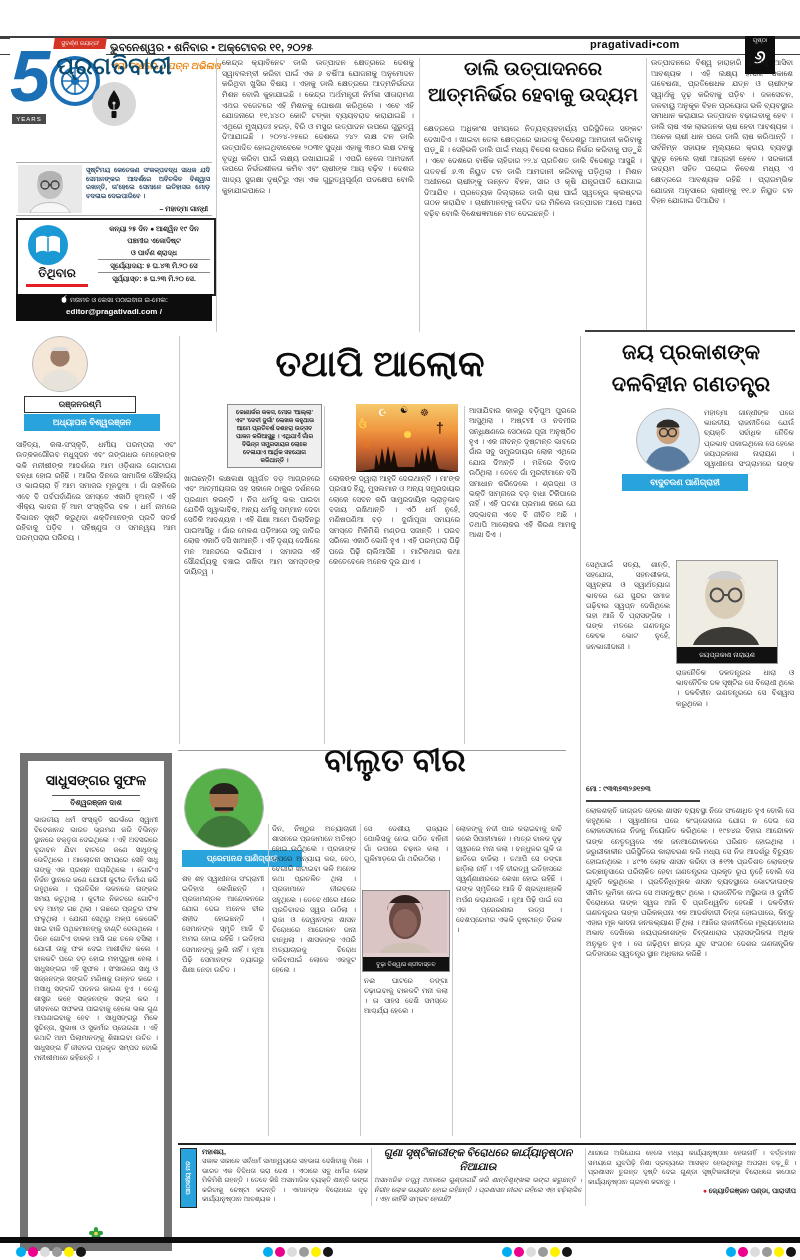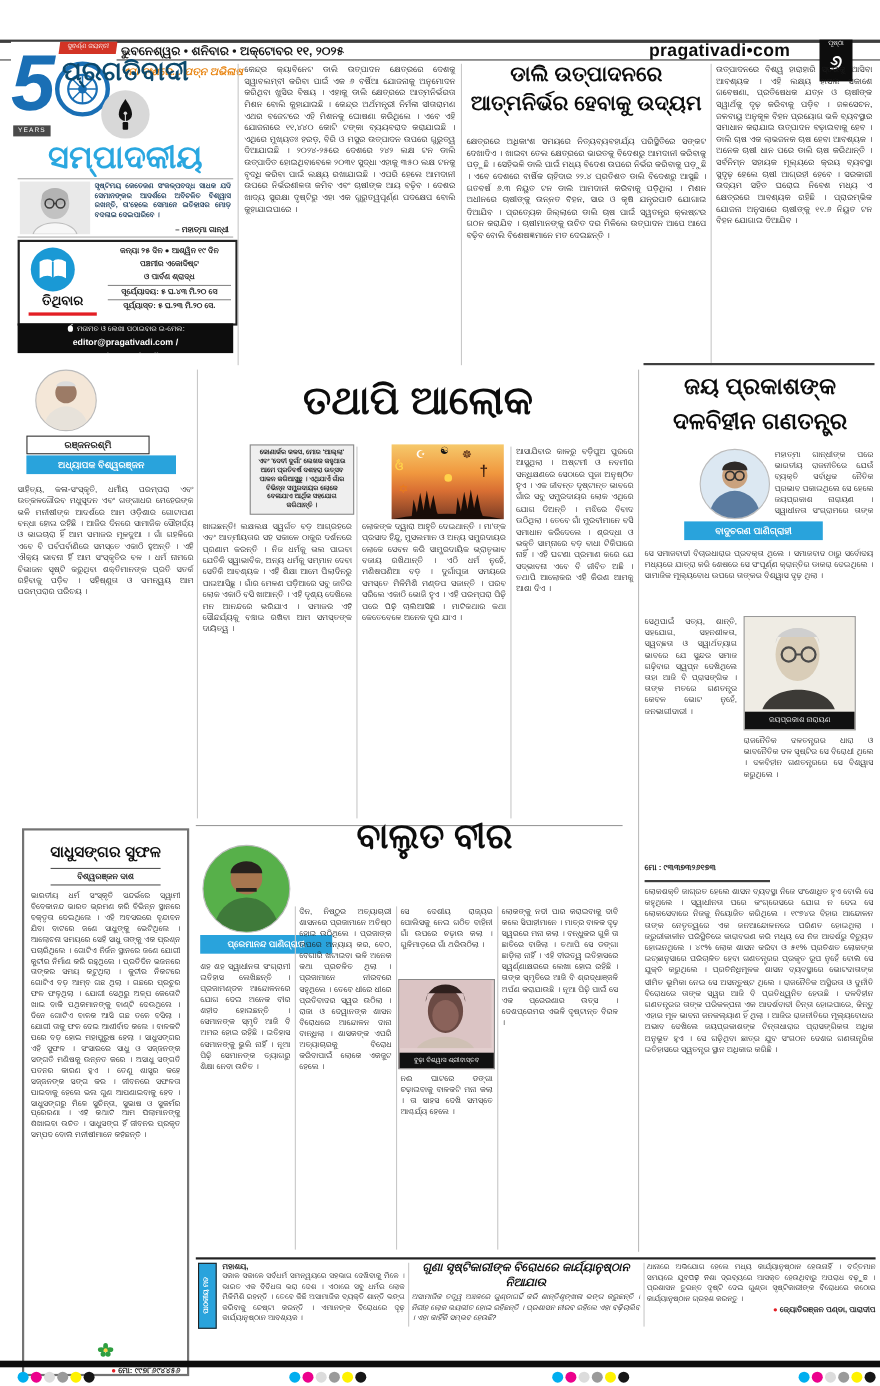--- a/index.html
+++ b/index.html
@@ -46,38 +46,37 @@
         </g>
       </svg>
     </span>
     <span class="abs" style="left:44px;top:0px;width:52px;height:11px;background:#d33425;color:#fff;font-size:6px;line-height:11px;text-align:center;transform:skewX(-8deg);overflow:hidden;">ସୁବର୍ଣ୍ଣ ଜୟନ୍ତୀ</span>
     <span class="abs" style="left:2px;top:76px;width:34px;height:10px;background:#4a4a4a;color:#fff;font-size:6px;line-height:10px;text-align:center;letter-spacing:1px;">YEARS</span>
   </div>
 
   <div class="abs bold" style="left:110px;top:41px;font-size:11px;color:#141414;white-space:nowrap;">ଭୁବନେଶ୍ୱର • ଶନିବାର • ଅକ୍ଟୋବର ୧୧, ୨୦୨୫</div>
   <div class="abs bold" style="left:110px;top:60px;font-size:9.5px;color:#e8820c;font-style:italic;white-space:nowrap;">ଏମା ବଂଶରେ... ଯତ୍ନ ଅଭିଳାଷ</div>
 
-  <div class="abs bold" style="left:590px;top:38px;font-size:16px;color:#0d0d0d;letter-spacing:.3px;text-align:center;">pragativadi•com</div>
+  <div class="abs bold" style="left:590px;top:38px;font-size:11px;color:#0d0d0d;letter-spacing:.3px;text-align:center;">pragativadi•com</div>
   <div class="abs" style="left:745px;top:36px;width:30px;height:38px;background:#0d0d0d;color:#fff;text-align:center;overflow:hidden;">
     <div style="font-size:6px;line-height:9px;">ପୃଷ୍ଠା</div>
     <div style="font-size:18px;font-weight:bold;line-height:24px;">୬</div>
   </div>
 
   <div class="abs bold center" style="left:16px;top:52px;width:196px;font-size:24px;color:#0c4a6e;overflow:hidden;white-space:nowrap;">ପ୍ରଗତିବାଦୀ</div>
 
   <div class="abs" style="left:92px;top:82px;width:44px;height:44px;background:#d8d8d8;border-radius:50%;">
     <svg width="44" height="44" viewBox="0 0 44 44">
       <path d="M22 8 C18 14 16 18 16 22 a6 6 0 0 0 12 0 C28 18 26 14 22 8 Z" fill="#111"></path>
       <circle cx="22" cy="21" r="1.6" fill="#d8d8d8"></circle>
       <line x1="22" y1="22" x2="22" y2="30" stroke="#d8d8d8" stroke-width="1"></line>
       <rect x="19.5" y="29" width="5" height="7" rx="1" fill="#111"></rect>
     </svg>
   </div>
 
-  <div class="abs bold center" style="left:16px;top:128px;width:196px;font-size:29px;color:#2aa7e0;overflow:hidden;white-space:nowrap;">ସମ୍ପାଦକୀୟ</div>
 
   <div class="abs" style="left:16px;top:162px;width:196px;height:52px;border-top:1px solid #aaa;border-bottom:1px solid #aaa;overflow:hidden;">
     <span class="abs" style="left:2px;top:2px;width:64px;height:48px;background:#ededed;overflow:hidden;">
       <svg width="64" height="48" viewBox="0 0 64 48">
         <rect width="64" height="48" fill="#e9e9e9"></rect>
         <ellipse cx="32" cy="20" rx="13" ry="14" fill="#c2c2c2"></ellipse>
         <ellipse cx="32" cy="14" rx="12" ry="8" fill="#b3b3b3"></ellipse>
         <circle cx="27" cy="20" r="4" fill="none" stroke="#3b3b3b" stroke-width="1.4"></circle>
         <circle cx="37" cy="20" r="4" fill="none" stroke="#3b3b3b" stroke-width="1.4"></circle>
         <line x1="31" y1="20" x2="33" y2="20" stroke="#3b3b3b" stroke-width="1.4"></line>
@@ -184,21 +183,20 @@
       <circle cx="10" cy="7.6" r="3.7" fill="#caa27e"></circle>
       <path d="M2.5 20 a7.5 8 0 0 1 15 0 Z" fill="#5a7ba0"></path>
       <path d="M6.3 6 a3.7 2.6 0 0 1 7.4 0 Z" fill="#2e2a28"></path>
       <circle cx="8.6" cy="7.6" r="1.3" fill="none" stroke="#333" stroke-width="0.5"></circle>
       <circle cx="11.4" cy="7.6" r="1.3" fill="none" stroke="#333" stroke-width="0.5"></circle>
     </svg>
   </div>
   <div class="abs bluebox" style="left:622px;top:474px;width:126px;height:17px;font-size:8.5px;line-height:17px;">ବାଦୁଚରଣ ପାଣିଗ୍ରାହୀ</div>
 
   <div class="abs txt" style="left:704px;top:408px;width:90px;height:62px;font-size:7.3px;">ମହାତ୍ମା ଗାନ୍ଧୀଙ୍କ ପରେ ଭାରତୀୟ ରାଜନୀତିରେ ଯେଉଁ ବ୍ୟକ୍ତି ସର୍ବାଧିକ ନୈତିକ ପ୍ରଭାବ ପକାଇଥିଲେ ସେ ହେଲେ ଜୟପ୍ରକାଶ ନାରାୟଣ । ସ୍ୱାଧୀନତା ସଂଗ୍ରାମରେ ତାଙ୍କ ଭୂମିକା ଅବିସ୍ମରଣୀୟ ।</div>
-  <div class="abs txt" style="left:586px;top:498px;width:208px;height:60px;font-size:7.3px;">ସେ ସମାଜବାଦୀ ବିଚାରଧାରାର ପ୍ରବକ୍ତା ଥିଲେ । ସମାଜବାଦ ଠାରୁ ସର୍ବୋଦୟ ମଧ୍ୟରେ ଯାତ୍ରା କରି ଶେଷରେ ସେ ସଂପୂର୍ଣ୍ଣ କ୍ରାନ୍ତିର ଡାକରା ଦେଇଥିଲେ । ସାମାଜିକ ମୂଲ୍ୟବୋଧ ଉପରେ ତାଙ୍କର ବିଶ୍ୱାସ ଦୃଢ଼ ଥିଲା ।</div>
 
   <div class="abs" style="left:676px;top:560px;width:100px;height:102px;border:1px solid #999;background:#f0ede6;overflow:hidden;">
     <svg width="98" height="84" viewBox="0 0 49 42">
       <rect width="49" height="42" fill="#efece4"></rect>
       <ellipse cx="24" cy="17" rx="10" ry="12" fill="#d9cdb8"></ellipse>
       <path d="M14 12 a10 7 0 0 1 20 0 L33 9 L15 9 Z" fill="#cfcfcf"></path>
       <circle cx="20" cy="17" r="3.2" fill="none" stroke="#4a4a4a" stroke-width="1"></circle>
       <circle cx="29" cy="17" r="3.2" fill="none" stroke="#4a4a4a" stroke-width="1"></circle>
       <line x1="23" y1="17" x2="26" y2="17" stroke="#4a4a4a" stroke-width="1"></line>
       <path d="M8 42 C12 30 37 30 41 42 Z" fill="#3c3a36"></path>
@@ -209,21 +207,21 @@
   <div class="abs txt" style="left:586px;top:560px;width:84px;height:220px;font-size:7.3px;">ସେଥିପାଇଁ ସତ୍ୟ, ଶାନ୍ତି, ସହଯୋଗ, ସହନଶୀଳତା, ସ୍ୱଚ୍ଛତା ଓ ସ୍ୱାର୍ଥତ୍ୟାଗ ଭାବରେ ଯେ ସୁନ୍ଦର ସମାଜ ଗଢ଼ିବାର ସ୍ୱପ୍ନ ଦେଖିଥିଲେ ତାହା ଆଜି ବି ପ୍ରାସଙ୍ଗିକ । ତାଙ୍କ ମତରେ ଗଣତନ୍ତ୍ର କେବଳ ଭୋଟ ନୁହେଁ, ଜନଭାଗୀଦାରୀ ।</div>
   <div class="abs bold" style="left:586px;top:784px;width:110px;font-size:7.3px;">ମୋ : ୯୩୩୭୩୨୬୧୭୩</div>
   <div class="abs txt" style="left:676px;top:668px;width:118px;height:126px;font-size:7.3px;">ରାଜନୈତିକ ଦଳତନ୍ତ୍ରର ଧାରା ଓ ଭାବନୈତିକ ଦଳ ସୃଷ୍ଟିର ସେ ବିରୋଧୀ ଥିଲେ । ଦଳବିହୀନ ଗଣତନ୍ତ୍ରରେ ସେ ବିଶ୍ୱାସ କରୁଥିଲେ ।</div>
 
   <div class="abs rule-h" style="left:586px;top:800px;width:114px;height:2px;"></div>
 
   <div class="abs txt" style="left:586px;top:806px;width:208px;height:330px;font-size:7.3px;">ଲୋକଶକ୍ତି ଜାଗ୍ରତ ହେଲେ ଶାସନ ବ୍ୟବସ୍ଥା ନିଜେ ସଂଶୋଧିତ ହୁଏ ବୋଲି ସେ କହୁଥିଲେ । ସ୍ୱାଧୀନତା ପରେ କଂଗ୍ରେସରେ ଯୋଗ ନ ଦେଇ ସେ ଲୋକସେବାରେ ନିଜକୁ ନିୟୋଜିତ କରିଥିଲେ । ୧୯୭୪ର ବିହାର ଆନ୍ଦୋଳନ ତାଙ୍କ ନେତୃତ୍ୱରେ ଏକ ଜନଆନ୍ଦୋଳନରେ ପରିଣତ ହୋଇଥିଲା । ଜରୁରୀକାଳୀନ ପରିସ୍ଥିତିରେ କାରାବରଣ କରି ମଧ୍ୟ ସେ ନିଜ ଆଦର୍ଶରୁ ବିଚ୍ୟୁତ ହୋଇନଥିଲେ । ୪୯% ଲୋକ ଶାସନ କରିବା ଓ ୫୧% ପ୍ରତିଶତ ଲୋକଙ୍କ ଇଚ୍ଛାନୁସାରେ ପରିଚାଳିତ ହେବା ଗଣତନ୍ତ୍ରର ପ୍ରକୃତ ରୂପ ନୁହେଁ ବୋଲି ସେ ଯୁକ୍ତି କରୁଥିଲେ । ପ୍ରତିନିଧିମୂଳକ ଶାସନ ବ୍ୟବସ୍ଥାରେ ଭୋଟଦାତାଙ୍କ ସୀମିତ ଭୂମିକା ନେଇ ସେ ଅସନ୍ତୁଷ୍ଟ ଥିଲେ । ରାଜନୈତିକ ଅସ୍ଥିରତା ଓ ଦୁର୍ନୀତି ବିରୋଧରେ ତାଙ୍କ ସ୍ୱର ଆଜି ବି ପ୍ରତିଧ୍ୱନିତ ହେଉଛି । ଦଳବିହୀନ ଗଣତନ୍ତ୍ରର ତାଙ୍କ ପରିକଳ୍ପନା ଏକ ଆଦର୍ଶବାଦୀ ଚିନ୍ତା ହୋଇପାରେ, କିନ୍ତୁ ଏହାର ମୂଳ ଭାବନା ଜନକଲ୍ୟାଣ ହିଁ ଥିଲା । ଆଜିର ରାଜନୀତିରେ ମୂଲ୍ୟବୋଧର ଅଭାବ ଦେଖିଲେ ଜୟପ୍ରକାଶଙ୍କ ଚିନ୍ତାଧାରାର ପ୍ରାସଙ୍ଗିକତା ଅଧିକ ଅନୁଭୂତ ହୁଏ । ସେ ଗଢ଼ିଥିବା ଛାତ୍ର ଯୁବ ସଂଗଠନ ଦେଶର ଗଣତାନ୍ତ୍ରିକ ଇତିହାସରେ ସ୍ୱତନ୍ତ୍ର ସ୍ଥାନ ଅଧିକାର କରିଛି ।</div>
 
   <div class="abs" style="left:178px;top:750px;width:388px;height:1px;background:#9a9a9a;"></div>
 
-  <div class="abs" style="left:20px;top:753px;width:152px;height:498px;border:2px solid #737373;padding:6px;box-sizing:border-box;overflow:hidden;background:#fff;">
+  <div class="abs" style="left:20px;top:753px;width:152px;height:498px;border:8px solid #737373;padding:6px;box-sizing:border-box;overflow:hidden;background:#fff;">
     <div class="headline center" style="font-size:14px;line-height:26px;white-space:nowrap;">ସାଧୁସଙ୍ଗର ସୁଫଳ</div>
     <div class="bold center" style="font-size:7.5px;line-height:14px;border-top:1px solid #555;border-bottom:1px solid #555;margin:2px 18px 5px 18px;">ବିଶ୍ୱରଞ୍ଜନ ଦାଶ</div>
     <div class="txt" style="font-size:7.1px;height:408px;">ଭାରତୀୟ ଧର୍ମ ସଂସ୍କୃତି ସନ୍ଦର୍ଭରେ ସ୍ୱାମୀ ବିବେକାନନ୍ଦ ଭାରତ ଭ୍ରମଣ କରି ବିଭିନ୍ନ ସ୍ଥାନରେ ବକ୍ତୃତା ଦେଇଥିଲେ । ଏହି ଅବସରରେ ବୃନ୍ଦାବନ ଯିବା ବାଟରେ ଜଣେ ସାଧୁଙ୍କୁ ଭେଟିଥିଲେ । ଆଲୋଚନା ସମୟରେ ସେହି ସାଧୁ ତାଙ୍କୁ ଏକ ପ୍ରଶ୍ନ ପଚାରିଥିଲେ । ଗୋଟିଏ ନିର୍ଜନ ସ୍ଥାନରେ ଜଣେ ଯୋଗୀ କୁଟୀର ନିର୍ମାଣ କରି ରହୁଥିଲେ । ପ୍ରତିଦିନ ଭଜନରେ ତାଙ୍କର ସମୟ କଟୁଥିଲା । କୁଟୀର ନିକଟରେ ଗୋଟିଏ ବଡ଼ ଆମ୍ବ ଗଛ ଥିଲା । ଗଛରେ ପ୍ରଚୁର ଫଳ ଫଳୁଥିଲା । ଯୋଗୀ ସେଥିରୁ ଅଳ୍ପ କେତୋଟି ଖାଇ ବାକି ପଥିକମାନଙ୍କୁ ବାଣ୍ଟି ଦେଉଥିଲେ । ଦିନେ ଗୋଟିଏ ବାଳକ ଆସି ଗଛ ତଳେ ବସିଲା । ଯୋଗୀ ତାକୁ ଫଳ ଦେଇ ଆଶୀର୍ବାଦ କଲେ । ବାଳକଟି ପରେ ବଡ଼ ହୋଇ ମହାପୁରୁଷ ହେଲା । ସାଧୁସଙ୍ଗର ଏହି ସୁଫଳ । ସଂସାରରେ ସାଧୁ ଓ ସଜ୍ଜନଙ୍କ ସଙ୍ଗତି ମଣିଷକୁ ଉନ୍ନତ କରେ । ଅସାଧୁ ସଙ୍ଗତି ପତନର କାରଣ ହୁଏ । ତେଣୁ ଶାସ୍ତ୍ର କହେ ସଜ୍ଜନଙ୍କ ସଙ୍ଗ କର । ଜୀବନରେ ସଫଳତା ପାଇବାକୁ ହେଲେ ଭଲ ଗୁଣ ଆପଣାଇବାକୁ ହେବ । ସାଧୁସଙ୍ଗରୁ ମିଳେ ସୁଚିନ୍ତା, ସୁଭାଷ ଓ ସୁକର୍ମର ପ୍ରେରଣା । ଏହି କଥାଟି ଆମ ପିଲାମାନଙ୍କୁ ଶିଖାଇବା ଉଚିତ । ସାଧୁସଙ୍ଗ ହିଁ ଜୀବନର ପ୍ରକୃତ ସମ୍ପଦ ବୋଲି ମନୀଷୀମାନେ କହିଛନ୍ତି ।</div>
     <div style="text-align:center;margin:2px 0;">
       <svg width="16" height="14" viewBox="0 0 16 14">
         <ellipse cx="8" cy="4" rx="2.2" ry="3" fill="#2e9e40"></ellipse>
         <ellipse cx="4" cy="7" rx="3" ry="2.2" fill="#2e9e40"></ellipse>
         <ellipse cx="12" cy="7" rx="3" ry="2.2" fill="#2e9e40"></ellipse>
         <ellipse cx="5.8" cy="11" rx="2.4" ry="2.4" fill="#2e9e40"></ellipse>
         <ellipse cx="10.2" cy="11" rx="2.4" ry="2.4" fill="#2e9e40"></ellipse>

